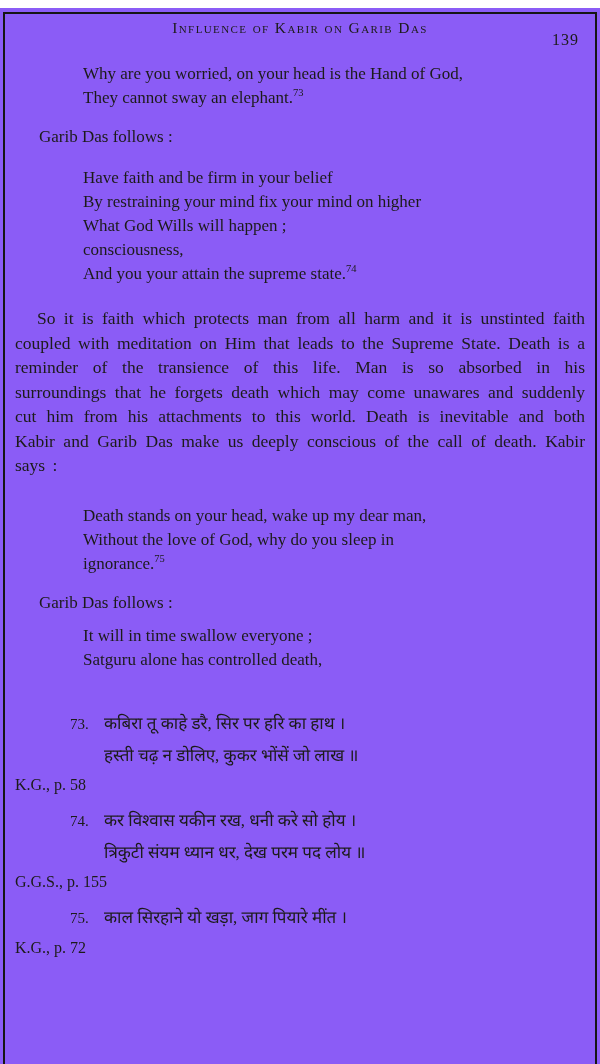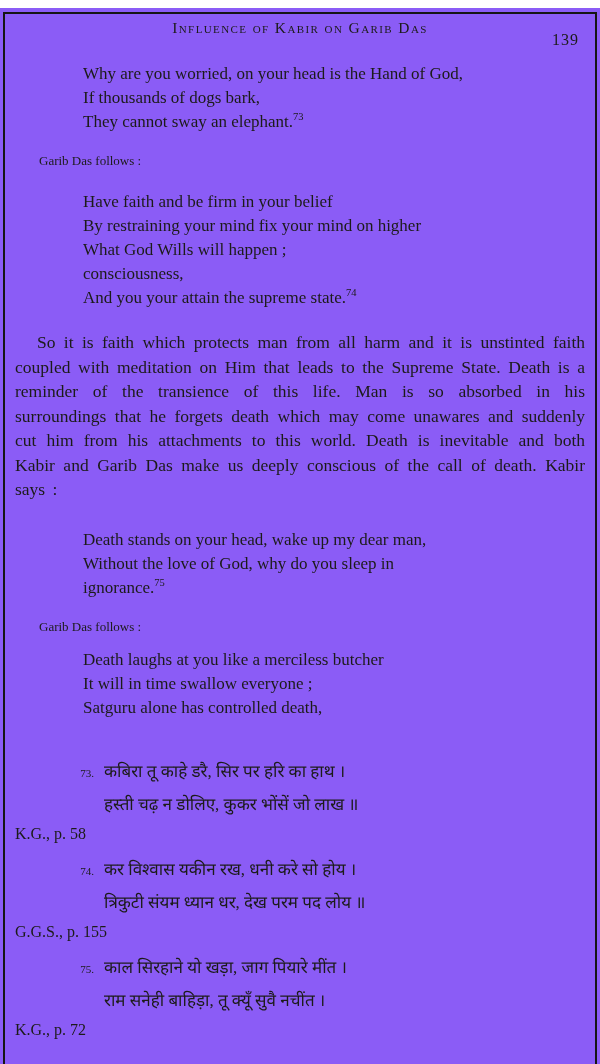--- a/index.html
+++ b/index.html
@@ -44,21 +44,21 @@
   }
   .verse {
     margin-left: 68px;
     font-size: 17px;
     line-height: 24px;
   }
   .verse .vline { white-space: nowrap; }
   .v1 { margin-top: 24px; }
   .follows {
     margin-left: 24px;
-    font-size: 13px;
+    font-size: 17px;
     line-height: 24px;
   }
   .f1 { margin-top: 15px; }
   .v2 { margin-top: 17px; }
   .para {
     margin-top: 20px;
     font-size: 17.5px;
     line-height: 24.5px;
     text-align: justify;
     text-indent: 22px;
@@ -77,22 +77,21 @@
   .footnote { margin-bottom: 7px; }
   .fn-row {
     padding-left: 55px;
     font-size: 17px;
     line-height: 31px;
     white-space: nowrap;
   }
   .fn-num {
     display: inline-block;
     width: 34px;
-    font-size: 11px;
-    text-align: center;
+    font-size: 15px;
   }
   .fn-cont { padding-left: 89px; }
   .fn-citation {
     text-align: left;
     padding-right: 112px;
     font-size: 16px;
     line-height: 27px;
   }
 </style>
 </head>
@@ -101,21 +100,20 @@
 <div class="page">
   <div class="frame">
 
     <div class="header-row">
       <span class="page-title">Influence of Kabir on Garib Das</span>
       <span class="page-number">139</span>
     </div>
 
     <div class="verse v1">
       <div class="vline">Why are you worried, on your head is the Hand of God,</div>
-      <div class="vline">If thousands of dogs bark,</div>
       <div class="vline"><span>They cannot sway an elephant.</span><sup>73</sup></div>
     </div>
 
     <div class="follows f1">Garib Das follows :</div>
 
     <div class="verse v2">
       <div class="vline">Have faith and be firm in your belief</div>
       <div class="vline">By restraining your mind fix your mind on higher</div>
       <div class="vline">What God Wills will happen ;</div>
       <div class="vline">consciousness,</div>
@@ -126,21 +124,20 @@
 
     <div class="verse v3">
       <div class="vline">Death stands on your head, wake up my dear man,</div>
       <div class="vline">Without the love of God, why do you sleep in</div>
       <div class="vline"><span>ignorance.</span><sup>75</sup></div>
     </div>
 
     <div class="follows f2">Garib Das follows :</div>
 
     <div class="verse v4">
-      <div class="vline">Death laughs at you like a merciless butcher</div>
       <div class="vline">It will in time swallow everyone ;</div>
       <div class="vline">Satguru alone has controlled death,</div>
     </div>
 
     <div class="footnotes">
 
       <div class="footnote">
         <div class="fn-row">
           <span class="fn-num">73.</span><span class="fn-text">कबिरा तू काहे डरै, सिर पर हरि का हाथ ।</span>
         </div>
@@ -157,22 +154,19 @@
         <div class="fn-row fn-cont">
           <span class="fn-text">त्रिकुटी संयम ध्यान धर, देख परम पद लोय ॥</span>
         </div>
         <div class="fn-citation">G.G.S., p. 155</div>
       </div>
 
       <div class="footnote">
         <div class="fn-row">
           <span class="fn-num">75.</span><span class="fn-text">काल सिरहाने यो खड़ा, जाग पियारे मींत ।</span>
         </div>
-        <div class="fn-row fn-cont">
-          <span class="fn-text">राम सनेही बाहिड़ा, तू क्यूँ सुवै नचींत ।</span>
-        </div>
         <div class="fn-citation">K.G., p. 72</div>
       </div>
 
     </div>
 
   </div>
 </div>
 
 </body></html>

